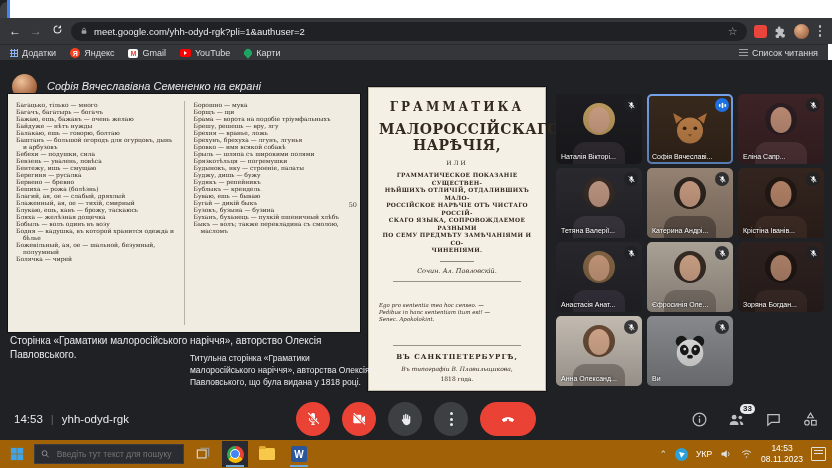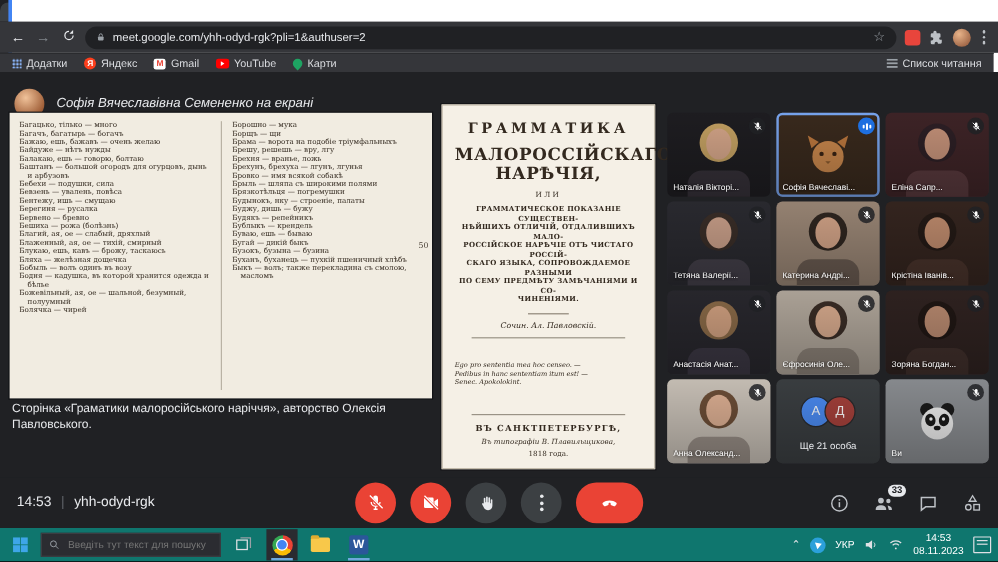--- a/index.html
+++ b/index.html
@@ -104,21 +104,21 @@
   .cbtn.red{background:#ea4335;}
   .cbtn.dark{background:#3c4043;}
   .cbtn.pill{width:56px;border-radius:17px;}
   .dots3{display:flex;flex-direction:column;gap:2.5px;}
   .dots3 i{width:3px;height:3px;border-radius:50%;background:#e8eaed;}
   .cb-right{position:absolute;right:12px;display:flex;align-items:center;gap:17px;}
   .cb-ric{position:relative;width:20px;height:20px;display:flex;align-items:center;justify-content:center;color:#bdc1c6;}
   .badge{position:absolute;top:-5px;right:-9px;background:#e8eaed;color:#202124;font-size:8px;font-weight:bold;border-radius:6px;padding:0 3px;line-height:10px;}
 
   
-  .taskbar{position:absolute;top:440px;left:0;width:832px;height:28px;background:#0f766e;display:flex;align-items:center;gap:6px;padding:0 4px 0 6px;box-sizing:border-box;}
+  .taskbar{position:absolute;top:440px;left:0;width:832px;height:28px;background:#a16207;display:flex;align-items:center;gap:6px;padding:0 4px 0 6px;box-sizing:border-box;}
   .startbtn{width:22px;height:24px;display:flex;align-items:center;justify-content:center;}
   .tb-search{width:150px;height:20px;background:#2b2c31;border:1px solid #3c3d42;display:flex;align-items:center;gap:5px;padding:0 6px;box-sizing:border-box;}
   .tb-search input{background:transparent;border:none;outline:none;color:#9aa0a6;font-size:8.5px;width:100%;font-family:"Liberation Sans",sans-serif;}
   .tb-ic{width:26px;height:26px;display:flex;align-items:center;justify-content:center;position:relative;}
   .tb-ic.running::after{content:"";position:absolute;bottom:0;left:4px;right:4px;height:2px;background:#6ea8dc;}
   .tb-ic.active{background:#2a2b30;}
   .chrome-icon{width:17px;height:17px;border-radius:50%;background:conic-gradient(#ea4335 0 120deg,#fbbc04 0 240deg,#34a853 0 360deg);display:flex;align-items:center;justify-content:center;}
   .chrome-center{width:8px;height:8px;border-radius:50%;background:#4285f4;border:1.6px solid #fff;}
   .tb-folder{width:16px;height:12px;background:#f8c84a;border-radius:1.5px;position:relative;}
   .tb-folder::before{content:"";position:absolute;top:-2.5px;left:0;width:7px;height:3px;background:#e0ac30;border-radius:1.5px 1.5px 0 0;}
@@ -279,20 +279,21 @@
       <div class="sp"></div>
       <div class="tp-epi">Ego pro sententia mea hoc censeo. — Pedibus in hanc sententiam itum est! — Senec. Apokolokint.</div>
       <div class="sp"></div>
       <div class="rule-l"></div>
       <div class="tp-city" style="margin-top:6px;">ВЪ САНКТПЕТЕРБУРГѢ,</div>
       <div class="tp-printer">Въ типографіи В. Плавильщикова,</div>
       <div class="tp-year">1818 года.</div>
     </div>
 
     <div class="caption cap1">Сторінка «Граматики малоросійського наріччя», авторство Олексія Павловського.</div>
+    <div class="caption cap2">Титульна сторінка «Граматики малоросійського наріччя», авторства Олексія Павловського, що була видана у 1818 році.</div>
 
     <div class="grid" id="participants-grid">
         <div class="tile" style="background: rgb(31, 30, 34);">
           <div class="person">
             <div class="hair" style="background:#c9a565"></div>
             <div class="face" style="background:#d9a98c"></div>
             <div class="torso" style="background:#37323a"></div>
           </div>
           <div class="tile-name">Наталія Вікторі...</div>
           <div class="tile-ic">
@@ -435,27 +436,20 @@
             <div class="torso" style="background:#9a9088"></div>
           </div>
           <div class="tile-name">Анна Олександ...</div>
           <div class="tile-ic">
             <svg width="9" height="9" viewBox="0 0 24 24">
               <path fill="#fff" d="M12 3a3 3 0 0 1 3 3v5a3 3 0 0 1-6 0V6a3 3 0 0 1 3-3z"></path>
               <path fill="none" stroke="#fff" stroke-width="2" d="M6.5 11a5.5 5.5 0 0 0 11 0M12 16.5V20"></path>
               <path stroke="#fff" stroke-width="2.2" d="M4.5 3.5l15 15"></path>
             </svg>
           </div>
-        </div>
-        <div class="tile">
-          <div class="ov-avatars">
-            <div class="ov-a" style="background:#4c8df6">А</div>
-            <div class="ov-a" style="background:#a8423c">Д</div>
-          </div>
-          <div class="ov-label">Ще 21 особа</div>
         </div>
         <div class="tile" style="background: rgb(141, 144, 148);">
           <div class="panda-wrap">
             <svg width="40" height="38" viewBox="0 0 40 40">
               <circle cx="11" cy="10" r="6" fill="#1b1b1b"></circle>
               <circle cx="29" cy="10" r="6" fill="#1b1b1b"></circle>
               <circle cx="20" cy="22" r="14" fill="#f2f2f2"></circle>
               <ellipse cx="14" cy="19" rx="4.5" ry="5.5" fill="#1b1b1b" transform="rotate(-15 14 19)"></ellipse>
               <ellipse cx="26" cy="19" rx="4.5" ry="5.5" fill="#1b1b1b" transform="rotate(15 26 19)"></ellipse>
               <circle cx="14.5" cy="18" r="1.5" fill="#fff"></circle>

